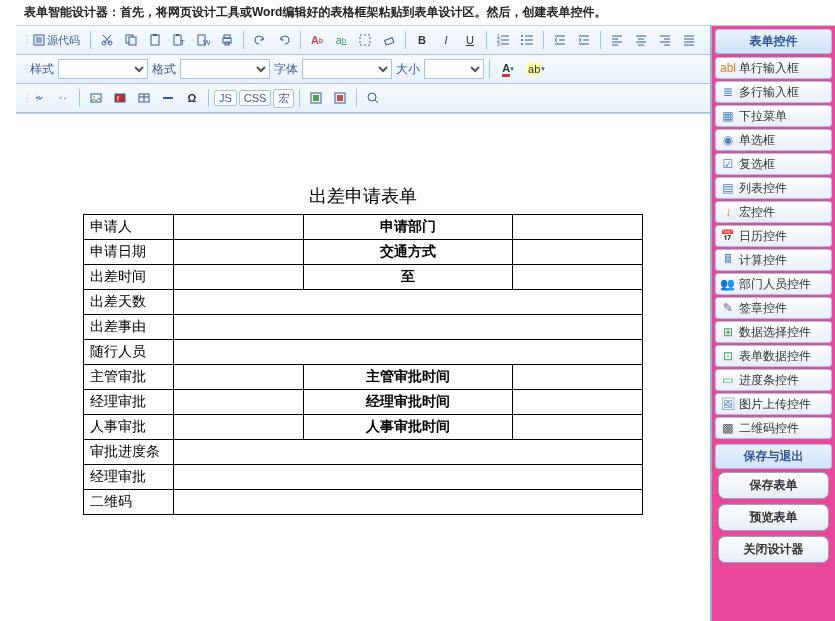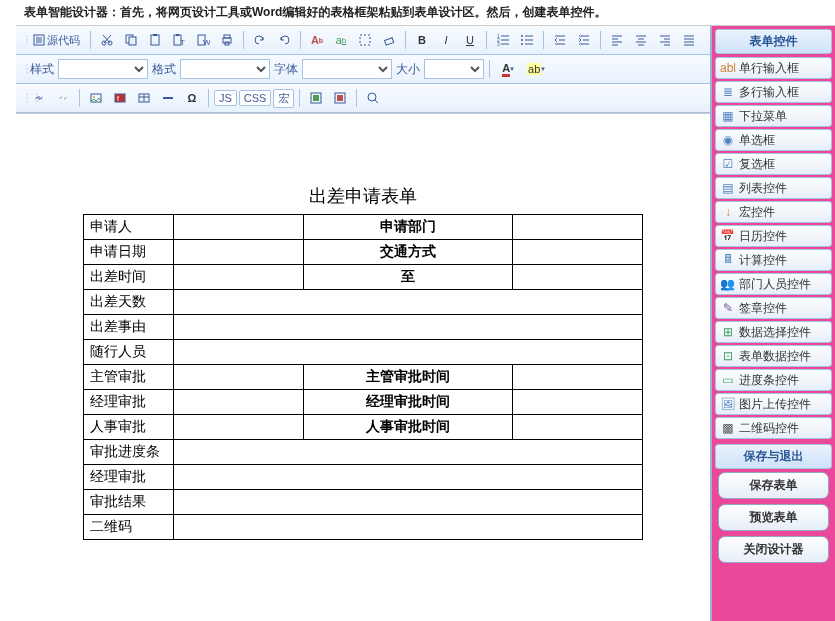--- a/index.html
+++ b/index.html
@@ -335,24 +335,20 @@
               </tr>
           <tr>
                 <td class="lbl">审批进度条</td>
                 <td colspan="3"></td>
               </tr>
           <tr>
                 <td class="lbl">经理审批</td>
                 <td colspan="3"></td>
               </tr>
           <tr>
-                <td class="lbl">审批结果</td>
-                <td colspan="3"></td>
-              </tr>
-          <tr>
                 <td class="lbl">二维码</td>
                 <td colspan="3"></td>
               </tr>
         </tbody>
           </table>
       </div>
     </div>
 
     <div class="right-pane">
       <div class="panel-header">表单控件</div>

